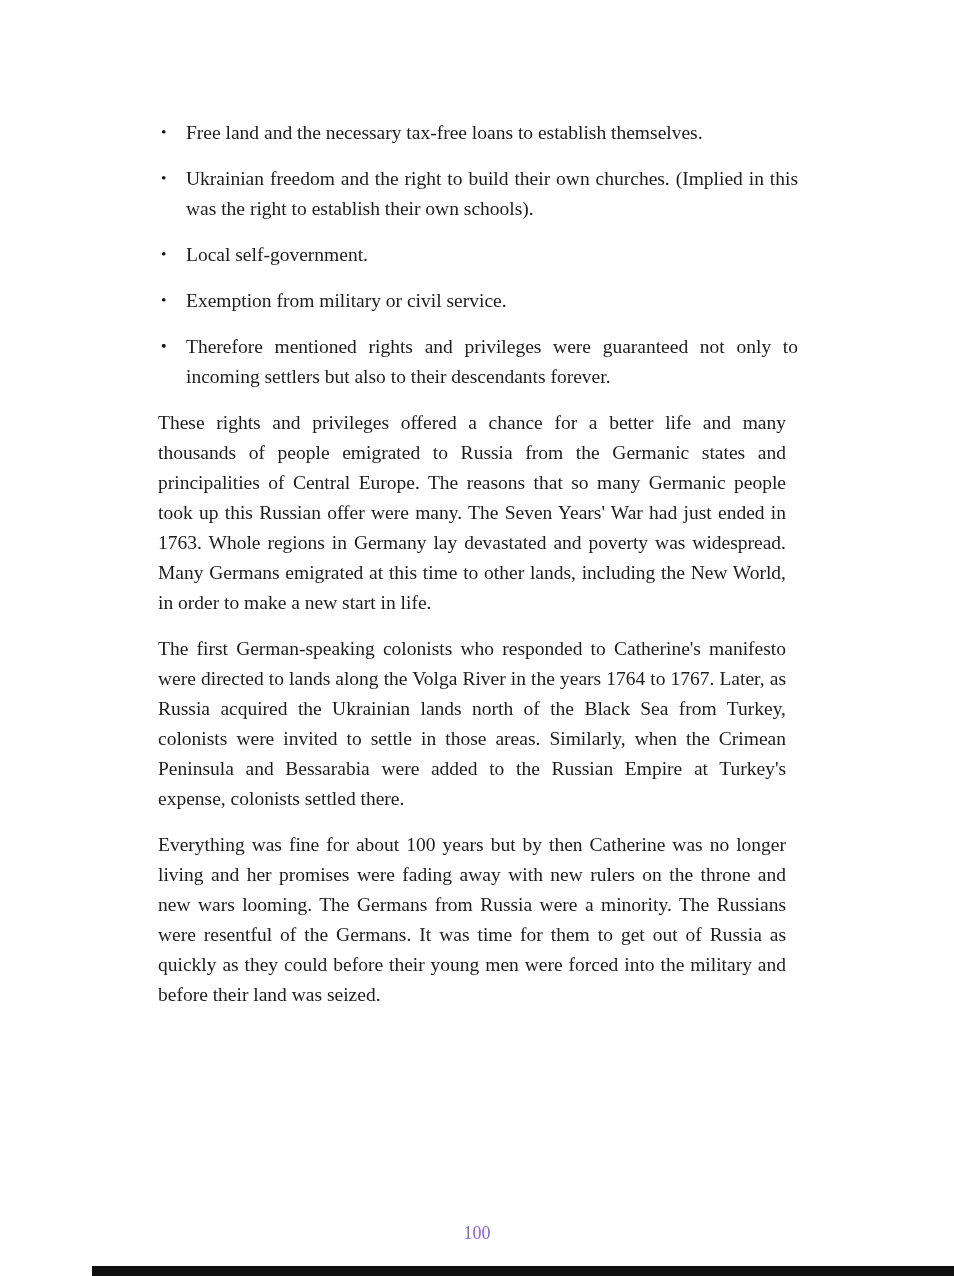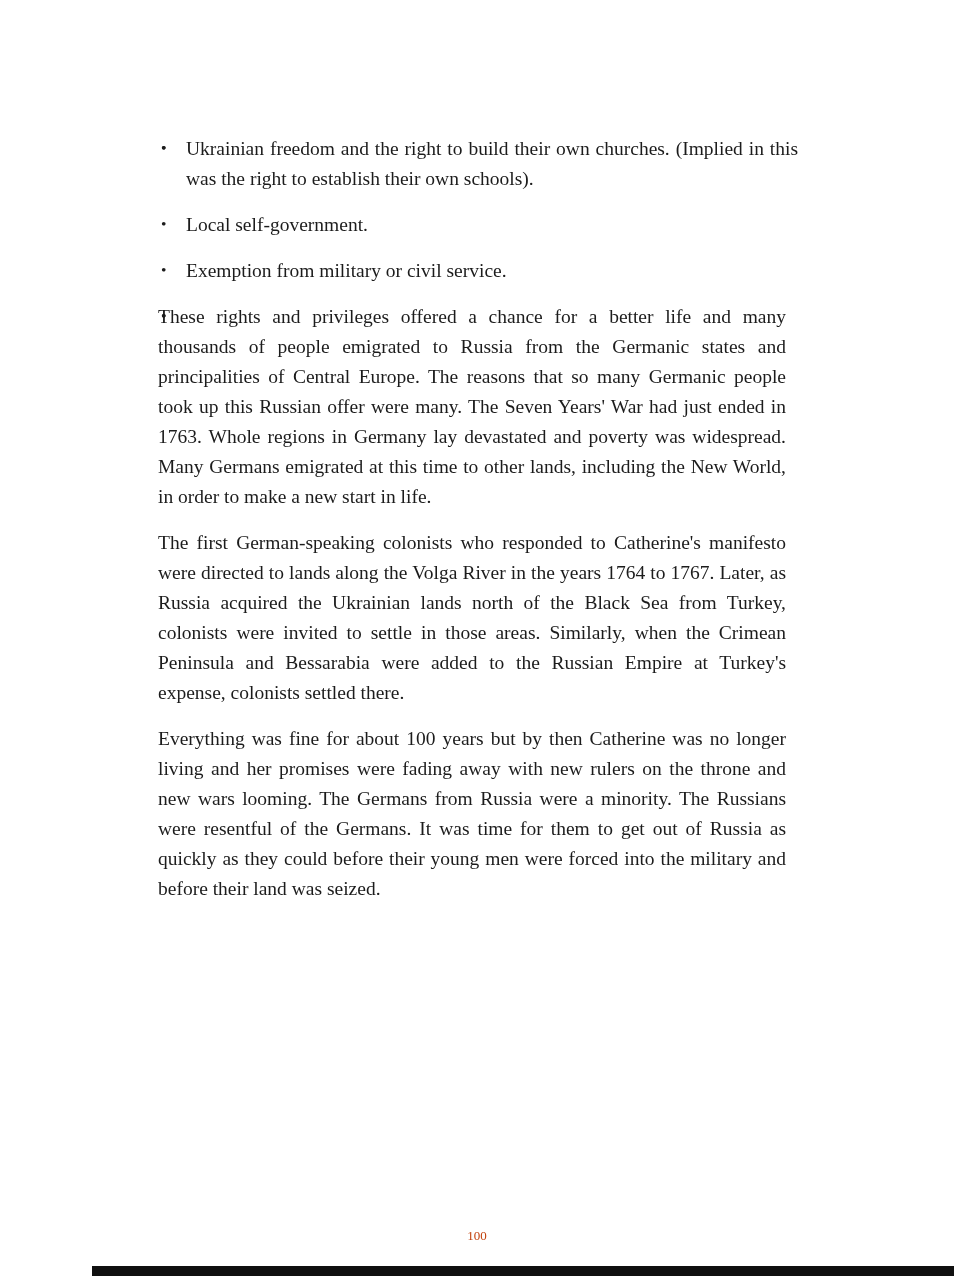--- a/index.html
+++ b/index.html
@@ -45,60 +45,62 @@
   .content p {
     margin: 0 12px 16px 0;
     text-align: justify;
   }
   .page-number {
     position: absolute;
     left: 0;
     right: 0;
     bottom: 32px;
     text-align: center;
-    font-size: 13px;
-    color: #c2410c;
+    font-size: 18px;
+    color: #8b5cf6;
     font-family: "Liberation Serif", "DejaVu Serif", serif;
   }
   .scan-edge {
     position: absolute;
     left: 92px;
     right: 0;
     bottom: 0;
     height: 10px;
     background: #101010;
   }
 </style>
 </head>
 <body>
 
 <div class="page">
   <div class="content">
 
     <ul class="bullet-list">
       <li class="bullet-item">
         <span class="bullet-marker">•</span>
+        <span class="bullet-text">Free land and the necessary tax-free loans to establish themselves.</span>
       </li>
       <li class="bullet-item">
         <span class="bullet-marker">•</span>
         <span class="bullet-text">Ukrainian freedom and the right to build their own churches. (Implied in this was the right to establish their own schools).</span>
       </li>
       <li class="bullet-item">
         <span class="bullet-marker">•</span>
         <span class="bullet-text">Local self-government.</span>
       </li>
       <li class="bullet-item">
         <span class="bullet-marker">•</span>
         <span class="bullet-text">Exemption from military or civil service.</span>
       </li>
       <li class="bullet-item">
         <span class="bullet-marker">•</span>
       </li>
       <li class="bullet-item">
         <span class="bullet-marker">•</span>
+        <span class="bullet-text">Therefore mentioned rights and privileges were guaranteed not only to incoming settlers but also to their descendants forever.</span>
       </li>
     </ul>
 
     <p>These rights and privileges offered a chance for a better life and many thousands of people emigrated to Russia from the Germanic states and principalities of Central Europe. The reasons that so many Germanic people took up this Russian offer were many. The Seven Years' War had just ended in 1763. Whole regions in Germany lay devastated and poverty was widespread. Many Germans emigrated at this time to other lands, including the New World, in order to make a new start in life.</p>
     <p>The first German-speaking colonists who responded to Catherine's manifesto were directed to lands along the Volga River in the years 1764 to 1767. Later, as Russia acquired the Ukrainian lands north of the Black Sea from Turkey, colonists were invited to settle in those areas. Similarly, when the Crimean Peninsula and Bessarabia were added to the Russian Empire at Turkey's expense, colonists settled there.</p>
     <p>Everything was fine for about 100 years but by then Catherine was no longer living and her promises were fading away with new rulers on the throne and new wars looming.  The Germans from Russia were a minority.  The Russians were resentful of the Germans. It was time for them to get out of Russia as quickly as they could before their young men were forced into the military and before their land was seized.</p>
 
   </div>
 
   <div class="page-number">100</div>

